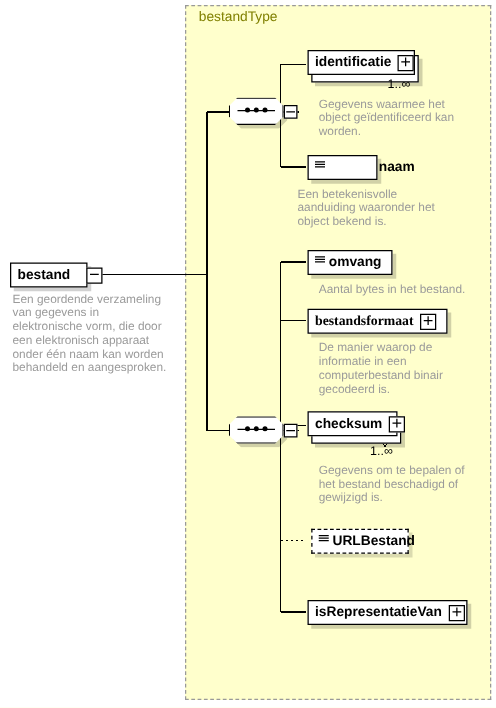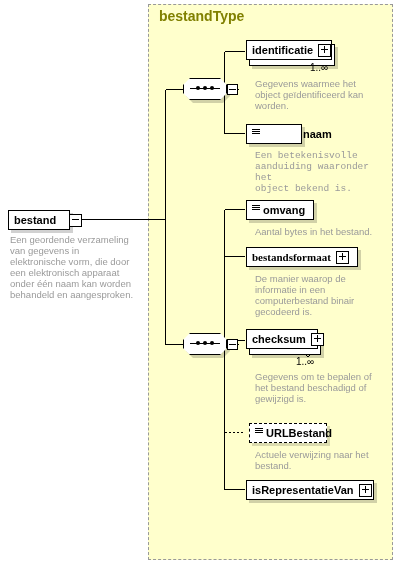--- a/index.html
+++ b/index.html
@@ -30,22 +30,22 @@
     width: 245px;
     height: 556px;
     background: #ffffcc;
     border: 1px dashed #999999;
     box-sizing: border-box;
   }
   .type-panel-title {
     position: absolute;
     left: 159px;
     top: 8px;
-    font-size: 14px;
-    font-weight: bold;
+    font-size: 11px;
+    font-weight: normal;
     color: #808000;
     white-space: nowrap;
   }
 
   
   #lines {
     position: absolute;
     left: 0; top: 0;
     width: 397px;
     height: 566px;
@@ -331,21 +331,21 @@
 worden.</div>
 
   <div class="node" style="left:246px; top:124px; width:56px;gap:40px;">
     <span class="type-glyph">
       <i></i>
         <i></i>
         <i></i>
     </span>
     <span class="node-label">naam</span>
   </div>
-  <div class="annotation" style="left:255px; top:150px; width:132px;font-family:Liberation Mono, monospace;">Een betekenisvolle
+  <div class="annotation" style="left:238px; top:150px; width:132px;">Een betekenisvolle
 aanduiding waaronder het
 object bekend is.</div>
 
   <div class="node" style="left:246px; top:200px; width:68px;">
     <span class="type-glyph">
       <i></i>
         <i></i>
         <i></i>
     </span>
     <span class="node-label">omvang</span>
@@ -374,21 +374,19 @@
 gewijzigd is.</div>
 
   <div class="node optional" style="left:249px; top:423px; width:78px;">
     <span class="type-glyph">
       <i></i>
         <i></i>
         <i></i>
     </span>
     <span class="node-label">URLBestand</span>
   </div>
-  <div class="annotation" style="left:255px; top:449px; width:140px;">Actuele verwijzing naar het
-bestand.</div>
 
   <div class="node" style="left:246px; top:480px; width:128px;">
     <span class="node-label">isRepresentatieVan</span>
     <span class="expander plus"></span>
   </div>
 
 </div>
 
 </body></html>

